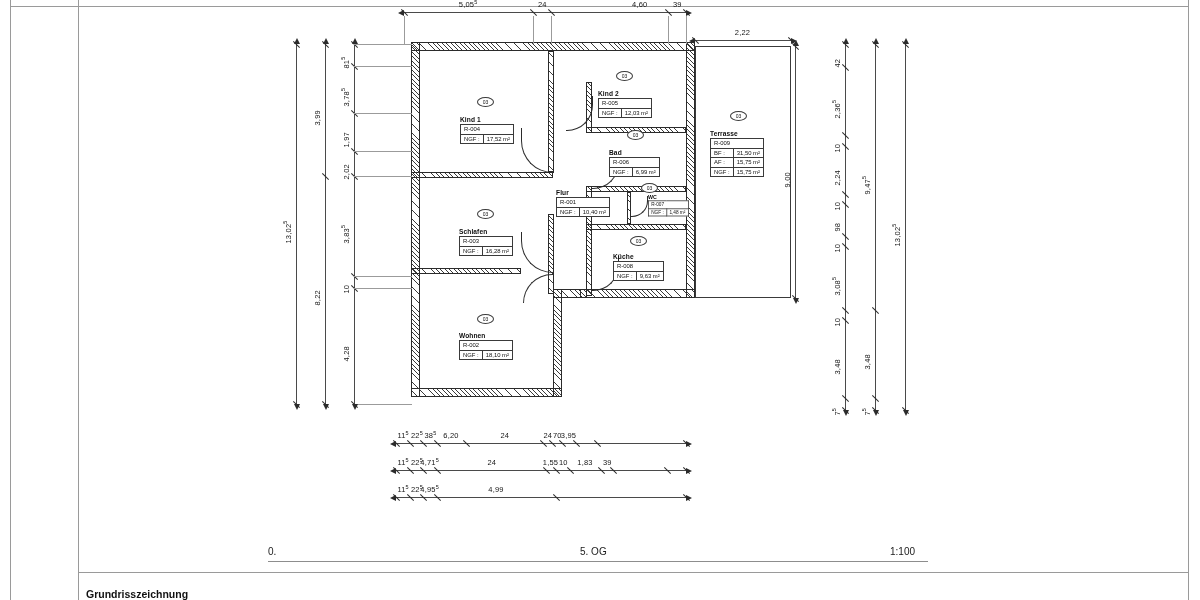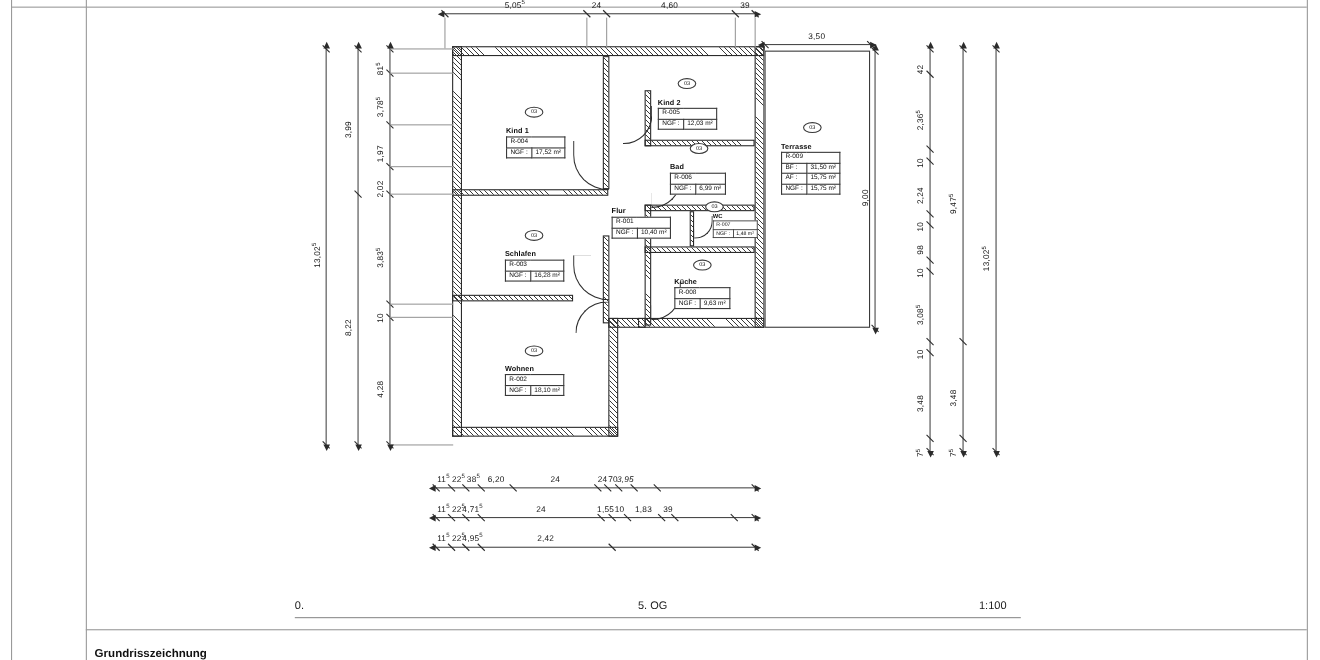--- a/index.html
+++ b/index.html
@@ -281,28 +281,28 @@
       <div class="tick" style="left:546.5px;top:12px;"></div>
       <div class="ext extv" style="left:551px;top:16px;height:28px;background:#9b9b9b;"></div>
       <div class="tick" style="left:663.5px;top:12px;"></div>
       <div class="ext extv" style="left:668px;top:16px;height:28px;background:#9b9b9b;"></div>
       <div class="tick" style="left:681.5px;top:12px;"></div>
       <div class="ext extv" style="left:686px;top:16px;height:28px;background:#9b9b9b;"></div>
       <div class="arrowl" style="left:398px;top:9.5px;"></div>
       <div class="arrowr" style="left:686px;top:9.5px;"></div>
       <div class="dimtxt" style="left: 458.8px; top: 1px;">5,05<sup>5</sup></div>
       <div class="dimtxt" style="left: 537.9px; top: 1px;">24</div>
-      <div class="dimtxt" style="left: 601px; top: 1px;">4,60</div>
+      <div class="dimtxt" style="left: 632px; top: 1px;">4,60</div>
       <div class="dimtxt" style="left: 672.9px; top: 1px;">39</div>
       <div class="dimline" style="left:695px;top:40px;width:96px;"></div>
       <div class="tick" style="left:690.5px;top:40px;"></div>
       <div class="tick" style="left:786.5px;top:40px;"></div>
       <div class="arrowl" style="left:689px;top:37.5px;"></div>
       <div class="arrowr" style="left:791px;top:37.5px;"></div>
-      <div class="dimtxt" style="left: 734.8px; top: 29px;">3,50</div>
+      <div class="dimtxt" style="left: 734.8px; top: 29px;">2,22</div>
       <div class="dimlinev" style="left:296px;top:44px;height:360px;"></div>
       <div class="tickv" style="left:291.5px;top:44px;"></div>
       <div class="tickv" style="left:291.5px;top:404px;"></div>
       <div class="arrowu" style="left:293.5px;top:38px;"></div>
       <div class="arrowd" style="left:293.5px;top:404px;"></div>
       <div class="dimtxt v" style="left: 292px; top: 235.75px; transform: rotate(-90deg);">13,02<sup>5</sup></div>
       <div class="dimlinev" style="left:325px;top:44px;height:360px;"></div>
       <div class="tickv" style="left:320.5px;top:44px;"></div>
       <div class="tickv" style="left:320.5px;top:176px;"></div>
       <div class="tickv" style="left:320.5px;top:404px;"></div>
@@ -398,21 +398,21 @@
       <div class="tick" style="left:681.5px;top:443px;"></div>
       <div class="arrowl" style="left:390px;top:440.5px;"></div>
       <div class="arrowr" style="left:686px;top:440.5px;"></div>
       <div class="dimtxt" style="left: 397.4px; top: 432px;">11<sup>5</sup></div>
       <div class="dimtxt" style="left: 410.9px; top: 432px;">22<sup>5</sup></div>
       <div class="dimtxt" style="left: 424.4px; top: 432px;">38<sup>5</sup></div>
       <div class="dimtxt" style="left: 443.3px; top: 432px;">6,20</div>
       <div class="dimtxt" style="left: 500.4px; top: 432px;">24</div>
       <div class="dimtxt" style="left: 543.4px; top: 432px;">24</div>
       <div class="dimtxt" style="left: 552.9px; top: 432px;">70</div>
-      <div class="dimtxt" style="left: 560.8px; top: 432px; font-style: italic;">3,95</div>
+      <div class="dimtxt" style="left: 560.8px; top: 432px;">3,95</div>
       <div class="dimline" style="left:396px;top:470px;width:290px;"></div>
       <div class="tick" style="left:391.5px;top:470px;"></div>
       <div class="tick" style="left:405.5px;top:470px;"></div>
       <div class="tick" style="left:418.5px;top:470px;"></div>
       <div class="tick" style="left:432.5px;top:470px;"></div>
       <div class="tick" style="left:541.5px;top:470px;"></div>
       <div class="tick" style="left:551.5px;top:470px;"></div>
       <div class="tick" style="left:565.5px;top:470px;"></div>
       <div class="tick" style="left:596.5px;top:470px;"></div>
       <div class="tick" style="left:608.5px;top:470px;"></div>
@@ -433,21 +433,21 @@
       <div class="tick" style="left:405.5px;top:497px;"></div>
       <div class="tick" style="left:418.5px;top:497px;"></div>
       <div class="tick" style="left:432.5px;top:497px;"></div>
       <div class="tick" style="left:551.5px;top:497px;"></div>
       <div class="tick" style="left:681.5px;top:497px;"></div>
       <div class="arrowl" style="left:390px;top:494.5px;"></div>
       <div class="arrowr" style="left:686px;top:494.5px;"></div>
       <div class="dimtxt" style="left: 397.4px; top: 486px;">11<sup>5</sup></div>
       <div class="dimtxt" style="left: 410.9px; top: 486px;">22<sup>5</sup></div>
       <div class="dimtxt" style="left: 420.3px; top: 486px;">4,95<sup>5</sup></div>
-      <div class="dimtxt" style="left: 488.3px; top: 486px;">2,42</div>
+      <div class="dimtxt" style="left: 488.3px; top: 486px;">4,99</div>
     </div>
 
   <div class="tb-rule" style="left:268px;top:561px;width:660px;"></div>
   <div class="tb-txt" style="left:268px;top:546px;">0.</div>
   <div class="tb-txt" style="left:580px;top:546px;">5. OG</div>
   <div class="tb-txt" style="left:890px;top:546px;">1:100</div>
   <div class="caption" style="left:86px;top:588px;">Grundrisszeichnung</div>
 
 </div>
 

